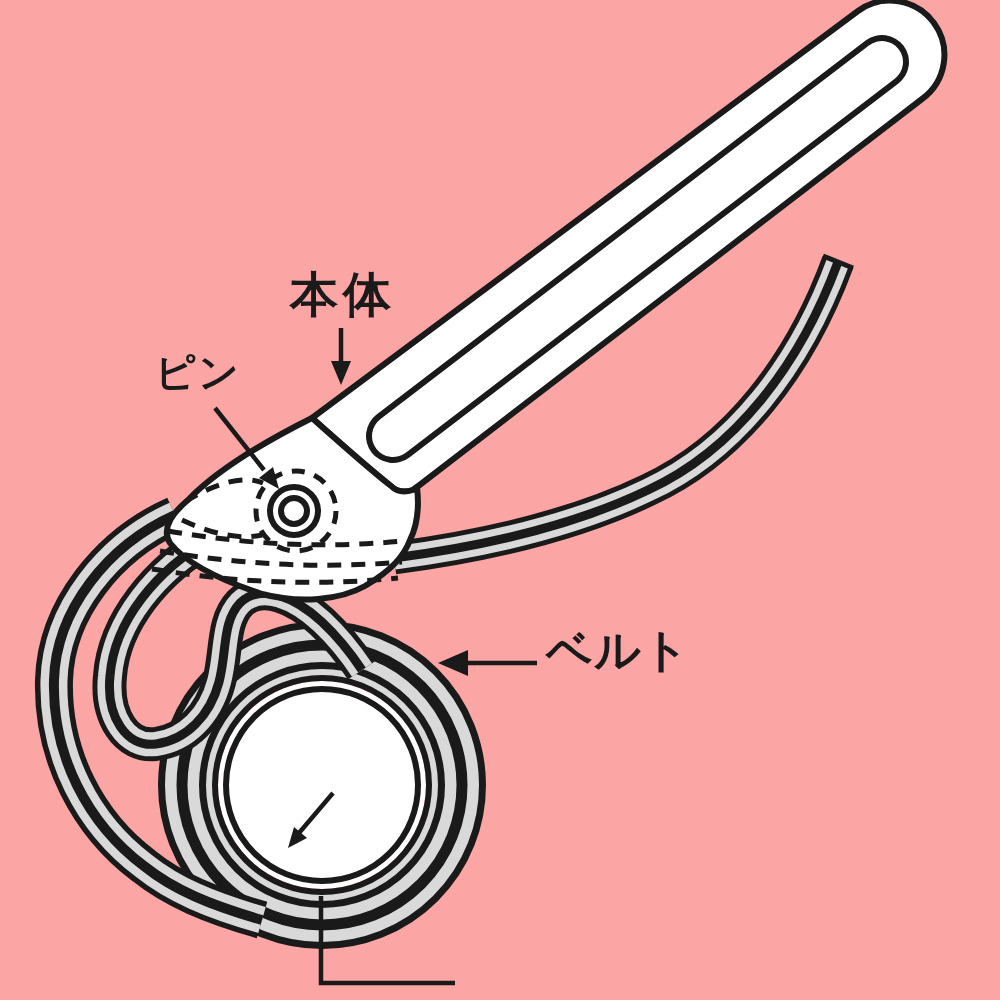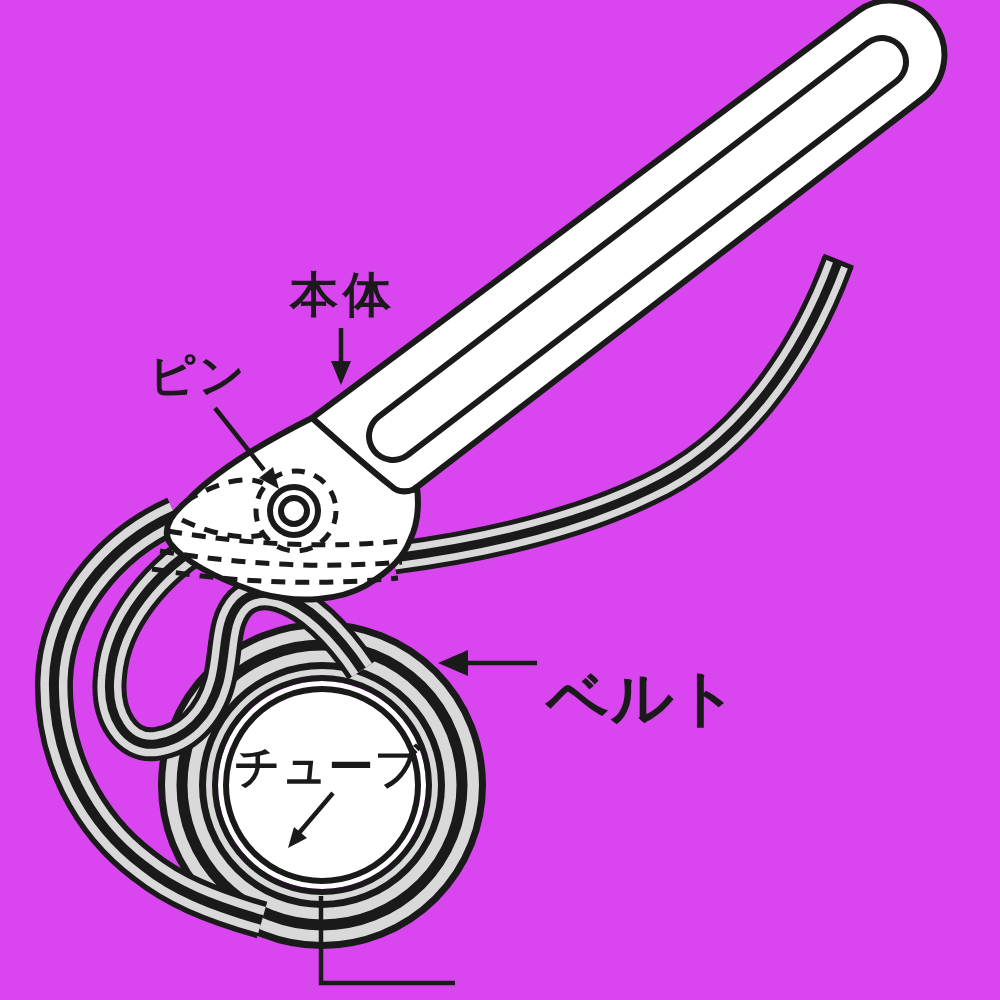--- a/index.html
+++ b/index.html
@@ -1,19 +1,19 @@
 <!DOCTYPE html>
 <html><head>
 <meta charset="utf-8">
 <style>
   html,body{margin:0;padding:0;background:#ffffff;}
   .stage{
     position:relative;
     width:1000px;height:1000px;
-    background:#d946ef;
+    background:#fca5a5;
     overflow:hidden;
     font-family:"Liberation Sans", sans-serif;
   }
   .stage svg{position:absolute;left:0;top:0;}
   .lbl{
     position:absolute;
     color:#1a1a1a;
     font-weight:600;
     line-height:1;
     white-space:nowrap;
@@ -110,21 +110,20 @@
       <g>
         <line x1="333" y1="793" x2="299" y2="833" class="ink" stroke-width="4.5"></line>
         <polygon points="288,848 307,838 294,827" class="head-fill"></polygon>
       </g>
       <polyline points="321,896 321,983 455,983" class="ink" stroke-width="4.5"></polyline>
     </g>
   </svg>
 
   <div class="lbl centered" style="left:343px;top:271px;font-size:48px;letter-spacing:5px;">本体</div>
 
-  <div class="lbl centered" style="left:198px;top:352px;font-size:46px;letter-spacing:2px;text-align:right;">ピン</div>
+  <div class="lbl centered" style="left:198px;top:352px;font-size:40px;letter-spacing:2px;text-align:right;">ピン</div>
 
-  <div class="lbl" style="left:546px;top:667px;font-size:62px;letter-spacing:1px;">ベルト</div>
+  <div class="lbl" style="left:546px;top:627px;font-size:46px;letter-spacing:1px;">ベルト</div>
 
 
-  <div class="lbl centered" style="left:328px;top:744px;font-size:45px;letter-spacing:1px;">チューブ</div>
 
 
 </div>
 
 </body></html>

